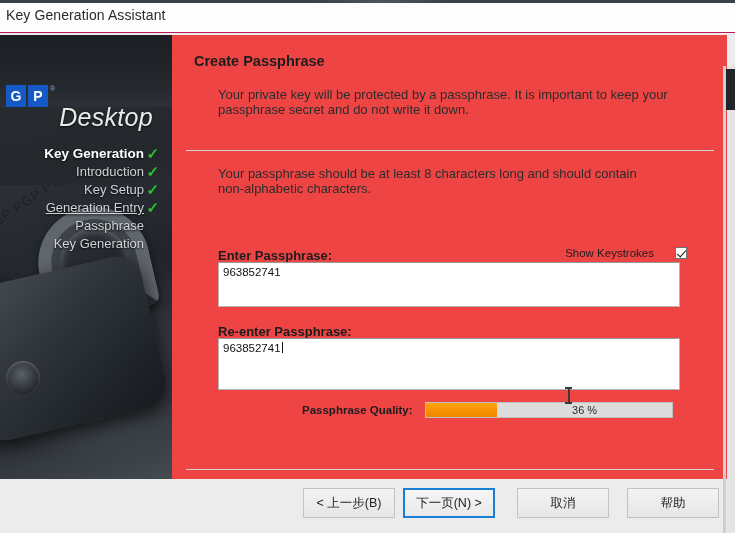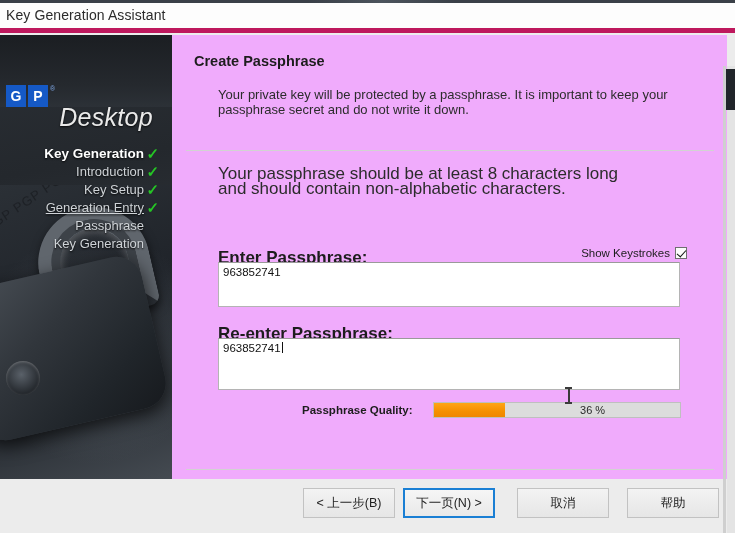--- a/index.html
+++ b/index.html
@@ -17,21 +17,21 @@
     overflow: hidden;
     background: #2e3339;
   }
 
   
   .titlebar {
     position: absolute;
     left: 0; top: 0;
     width: 735px; height: 33px;
     background: #fdfdfd;
-    border-bottom: 5px solid #be185d;
+    border-bottom: 1px solid #be185d;
     box-sizing: border-box;
   }
   .titlebar-text {
     position: absolute;
     left: 6px; top: 7px;
     font-size: 14px;
     color: #2b2b2b;
     letter-spacing: .1px;
     white-space: nowrap;
   }
@@ -191,21 +191,21 @@
     font-weight: bold;
     line-height: 18px;
     text-shadow: none;
   }
 
   
   .content {
     position: absolute;
     left: 172px; top: 2px;
     width: 555px; height: 444px;
-    background: #f0abfc;
+    background: #ef4444;
     text-decoration: underline;
   }
   .pane-title {
     position: absolute;
     left: 22px; top: 18px;
     font-size: 14.5px;
     font-weight: bold;
     color: #1d1d1d;
   }
   .pane-desc {
@@ -223,41 +223,42 @@
     height: 1px;
     background: #d2d2d2;
   }
   .div1 { top: 115px; }
   .div2 { top: 434px; }
 
   .pane-hint {
     position: absolute;
     left: 46px; top: 131px;
     width: 430px;
-    font-size: 17px;
+    font-size: 13px;
     color: #2c2c2c;
     line-height: 15px;
   }
 
   .field-label {
     position: absolute;
-    font-size: 17px;
+    font-size: 13px;
     color: #1d1d1d;
     font-weight: bold;
   }
   .lbl-enter { left: 46px; top: 213px; }
   .lbl-reenter { left: 46px; top: 289px; text-align: center; }
 
   .keystrokes {
     position: absolute;
     right: 40px; top: 212px;
     display: flex;
     align-items: center;
     font-size: 11.5px;
     color: #1d1d1d;
+    gap: 16px;
   }
   .checkbox {
     width: 12px; height: 12px;
     border: 1px solid #6f6f6f;
     background: #fbfbfb;
     margin-left: 5px;
     position: relative;
     box-sizing: border-box;
   }
   .checkbox::after {
@@ -295,21 +296,21 @@
   .quality-row {
     position: absolute;
     left: 130px; top: 367px;
     display: flex;
     align-items: center;
   }
   .quality-label {
     font-size: 11.5px;
     color: #1d1d1d;
     font-weight: bold;
-    margin-right: 20px;
+    margin-right: 12px;
   }
   .quality-bar {
     position: relative;
     width: 248px;
     height: 16px;
     background: #dcdcdc;
     border: 1px solid #bfbfbf;
     box-sizing: border-box;
   }
   .quality-fill {

